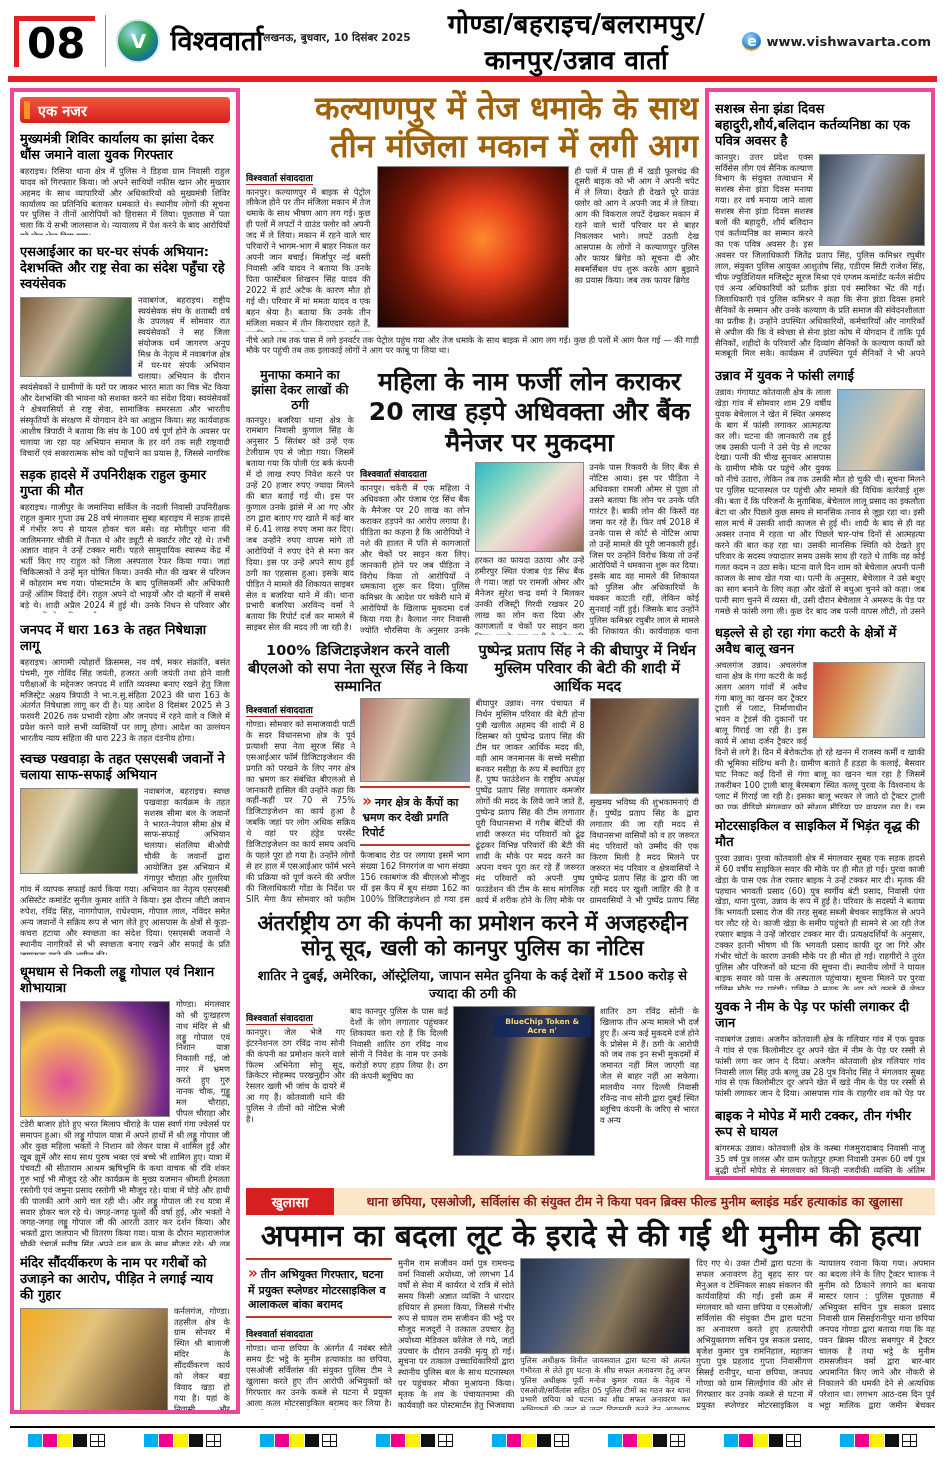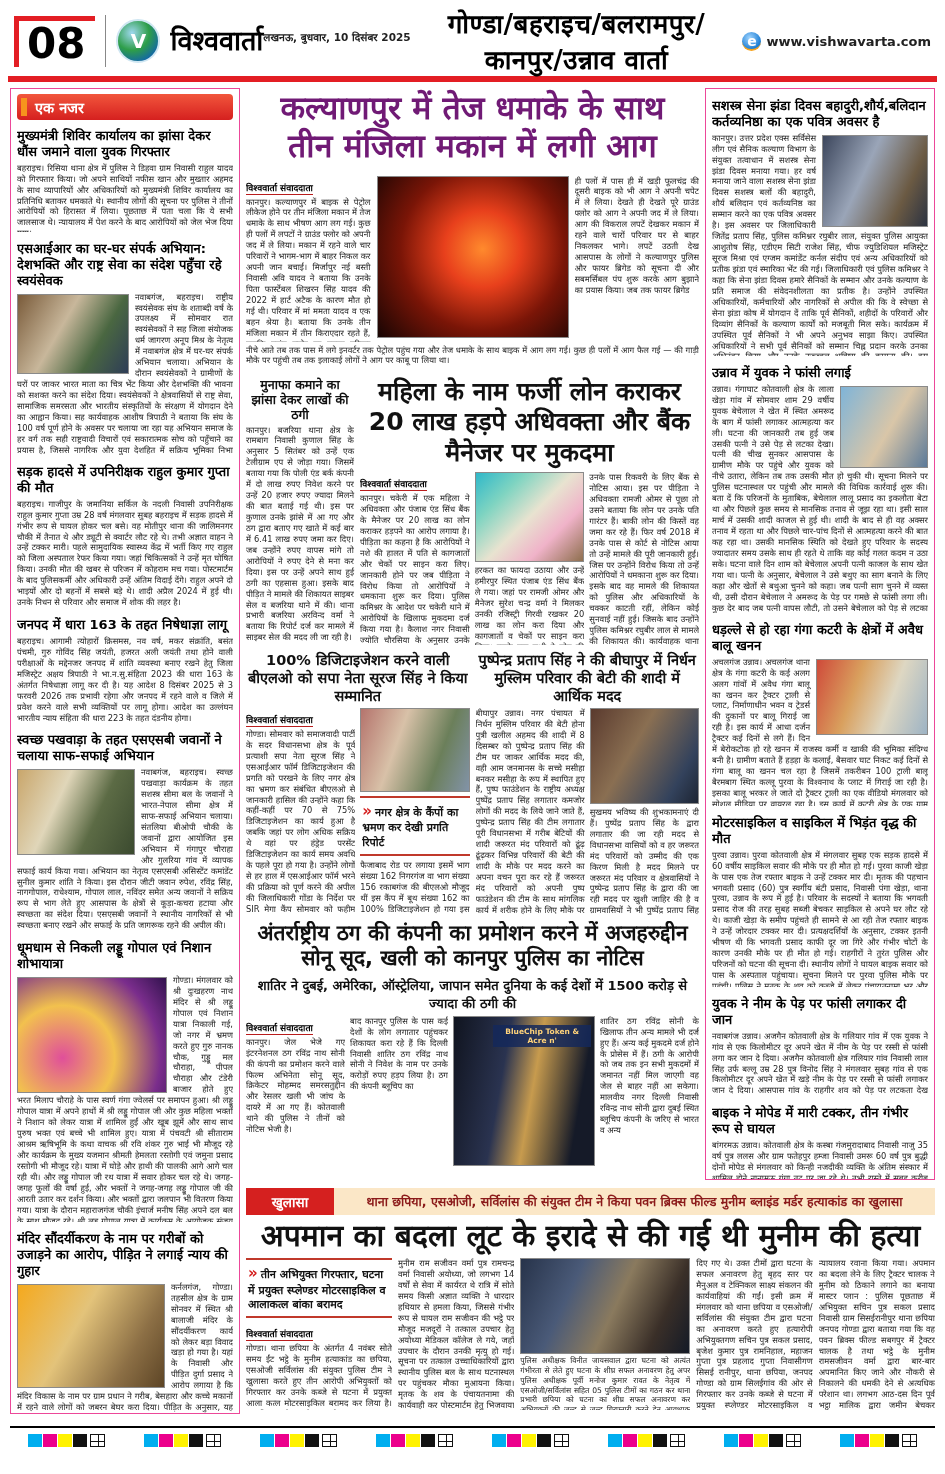--- a/index.html
+++ b/index.html
@@ -19,21 +19,21 @@
   .dateline { font-size: 10.5px; font-weight: bold; color: #222; margin-top: 3px; }
   .edition { flex: 1; text-align: center; font-size: 26px; font-weight: bold; color: #000; letter-spacing: 0.5px; }
   .site { display: flex; align-items: center; gap: 5px; font-size: 13px; font-weight: bold; color: #222; }
   .e-icon { width: 19px; height: 19px; border-radius: 50%;
     background: radial-gradient(circle at 40% 35%, #9fd4ff 0%, #1f7fd4 70%);
     color: #fff; font-weight: bold; font-size: 14px; line-height: 19px; text-align: center; border-bottom: 2px solid #f7a21b; }
   .red-rule { height: 6px; background: #e31e24; margin: 2px 8px 6px 8px; }
 
   
   .main { display: flex; gap: 6px; padding: 0 10px; height: 1330px; }
-  .col-box { border: 1px solid #ec4899; padding: 5px 6px; overflow: hidden; background: #fff; }
+  .col-box { border: 4px solid #ec4899; padding: 5px 6px; overflow: hidden; background: #fff; }
   .left-col { width: 230px; height: 1326px; }
   .right-wrap { flex: 1; display: flex; flex-direction: column; }
   .top-zone { display: flex; gap: 6px; height: 1094px; }
   .center-col { flex: 1; overflow: hidden; }
   .right-col { width: 230px; height: 1092px; }
 
   
   .bt { font-size: 8.3px; line-height: 1.32; text-align: justify; color: #262626; }
   .art { margin-bottom: 5px; overflow: hidden; }
   .art-title { font-weight: bold; color: #000; font-size: 13px; line-height: 1.22; margin: 4px 0 3px 0; }
@@ -57,21 +57,21 @@
   .ph-wedding { background: linear-gradient(120deg,#5a3a2e 0%,#8a6f52 40%,#33425c 80%,#1d2533 100%); }
   .ph-sonu { background: linear-gradient(100deg,#10141f 0%,#2a3350 35%,#c79b4e 55%,#151a28 85%); }
   .ph-army { background: linear-gradient(115deg,#3c465c 0%,#9aa5b8 40%,#6b5a43 75%,#2c3342 100%); }
   .ph-youth { background: linear-gradient(120deg,#7fb4d8 0%,#d9c6a8 55%,#5c7a99 100%); }
   .ph-sand { background: linear-gradient(110deg,#cf4a3a 0%,#d9a05e 35%,#ded7c2 65%,#9db3c4 100%); }
   .ph-police { background: linear-gradient(115deg,#27334a 0%,#4a5a78 30%,#8a7a5e 55%,#3a2f28 80%,#141a26 100%); }
   .sonu-banner { position: absolute; top: 8px; left: 28%; right: 2%; background: rgba(20,40,90,.85);
     color: #ffd37a; font-size: 7.5px; font-weight: bold; text-align: center; padding: 2px 2px; }
 
   
-  .lead-head { text-align: center; font-weight: bold; font-size: 32px; line-height: 1.18; color: #701a75; margin: 2px 0 10px 0; }
+  .lead-head { text-align: right; font-weight: bold; font-size: 32px; line-height: 1.18; color: #a16207; margin: 2px 0 0 0; }
   .lead-row { display: flex; gap: 6px; height: 166px; overflow: hidden; }
   .lead-row .tcol { flex: 1; overflow: hidden; }
   .lead-bottom { margin-top: 3px; height: 24px; overflow: hidden; }
 
   .row2 { display: flex; gap: 6px; height: 268px; margin-top: 8px; overflow: hidden; }
   .munafa { width: 108px; flex-shrink: 0; }
   .munafa-title { font-weight: bold; font-size: 12.5px; text-align: center; line-height: 1.2; margin-bottom: 3px; }
   .mahila { flex: 1; overflow: hidden; }
   .mahila-head { text-align: center; font-weight: bold; font-size: 25px; line-height: 1.22; margin-bottom: 4px; }
   .mahila-cols { display: flex; gap: 5px; overflow: hidden; }
@@ -272,21 +272,21 @@
 
           <div class="sonu">
             <div class="sonu-head">
               <div>अंतर्राष्ट्रीय ठग की कंपनी का प्रमोशन करने में अजहरुद्दीन</div>
               <div>सोनू सूद, खली को कानपुर पुलिस का नोटिस</div>
             </div>
             <div class="sonu-sub">शातिर ने दुबई, अमेरिका, ऑस्ट्रेलिया, जापान समेत दुनिया के कई देशों में 1500 करोड़ से ज्यादा की ठगी की</div>
             <div class="sonu-cols">
               <div class="tcol" style="max-width:106px">
                 <span class="byline">विश्ववार्ता संवाददाता</span>
-                <div class="bt">कानपुर। जेल भेजे गए इंटरनेशनल ठग रविंद्र नाथ सोनी की कंपनी का प्रमोशन करने वाले फिल्म अभिनेता सोनू सूद, क्रिकेटर मोहम्मद समरसतुद्दीन और रेसलर खली भी जांच के दायरे में आ गए हैं। कोतवाली थाने की पुलिस ने तीनों को नोटिस भेजी है।</div>
+                <div class="bt">कानपुर। जेल भेजे गए इंटरनेशनल ठग रविंद्र नाथ सोनी की कंपनी का प्रमोशन करने वाले फिल्म अभिनेता सोनू सूद, क्रिकेटर मोहम्मद परखनुद्दीन और रेसलर खली भी जांच के दायरे में आ गए हैं। कोतवाली थाने की पुलिस ने तीनों को नोटिस भेजी है।</div>
               </div>
               <div class="tcol" style="max-width:98px">
                 <div class="bt">बाद कानपुर पुलिस के पास कई देशों के लोग लगातार पहुंचकर शिकायत करा रहे हैं कि दिल्ली निवासी शातिर ठग रविंद्र नाथ सोनी ने निवेश के नाम पर उनके करोड़ों रुपए हड़प लिया है। ठग की कंपनी ब्लूचिप का</div>
               </div>
               <div class="ph ph-sonu" style="width:142px;height:150px">
                 <div class="sonu-banner">BlueChip Token &amp; Acre n'</div>
               </div>
               <div class="tcol">
                 <div class="bt">शातिर ठग रविंद्र सोनी के खिलाफ तीन अन्य मामले भी दर्ज हुए हैं। अन्य कई मुकदमे दर्ज होने के प्रोसेस में हैं। ठगी के आरोपी को जब तक इन सभी मुकदमों में जमानत नहीं मिल जाएगी वह जेल से बाहर नहीं आ सकेगा। मालवीय नगर दिल्ली निवासी रविन्द्र नाथ सोनी द्वारा दुबई स्थित ब्लूचिप कंपनी के जरिए से भारत व अन्य</div>
               </div>

